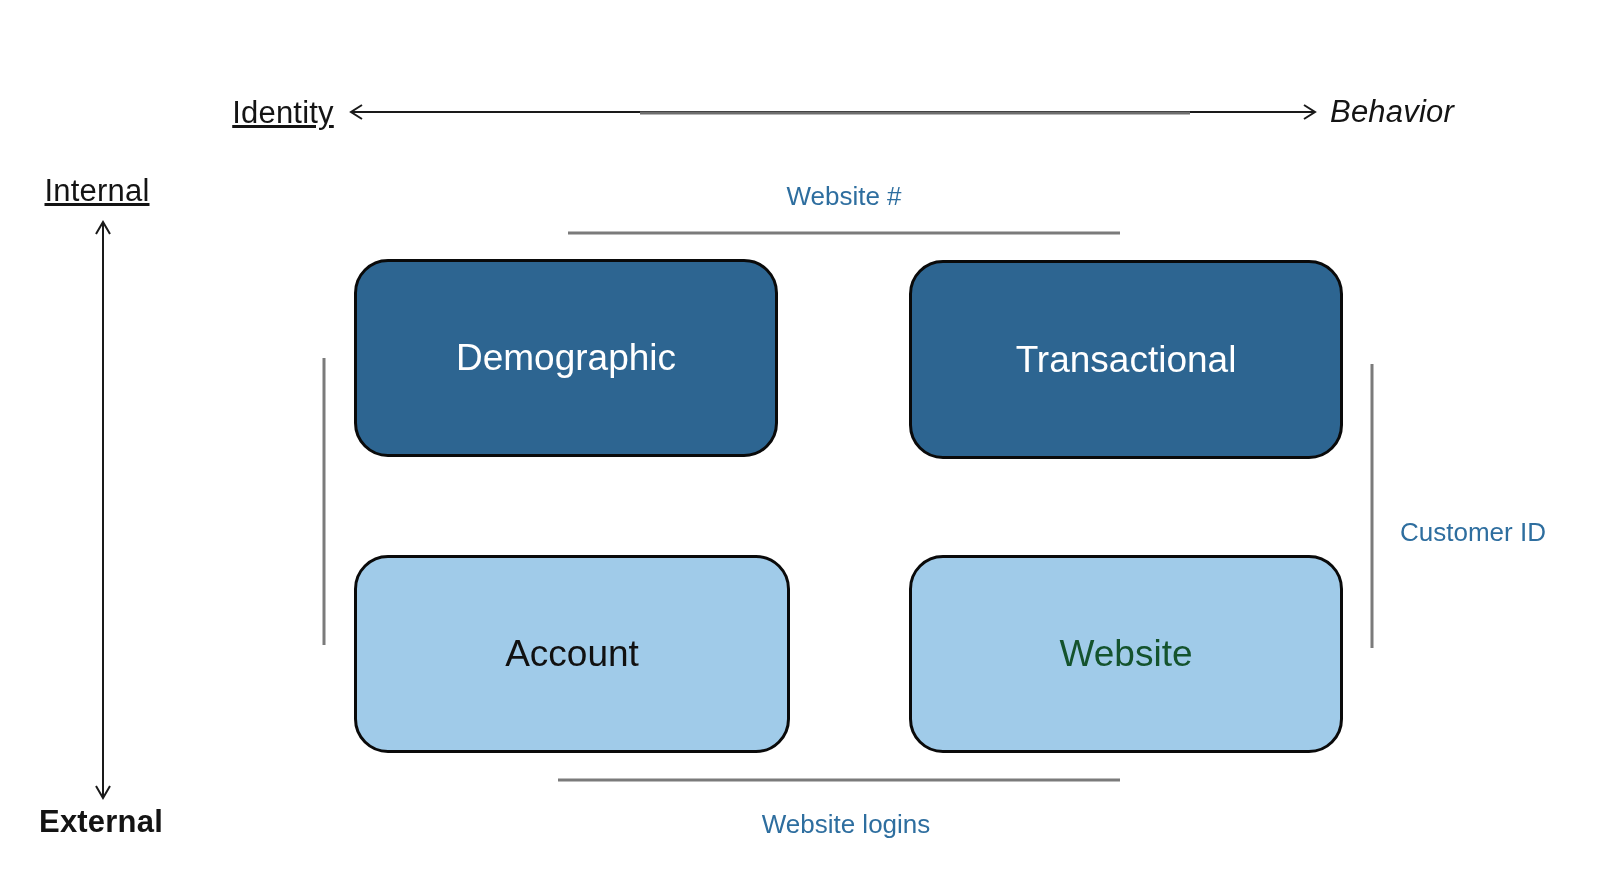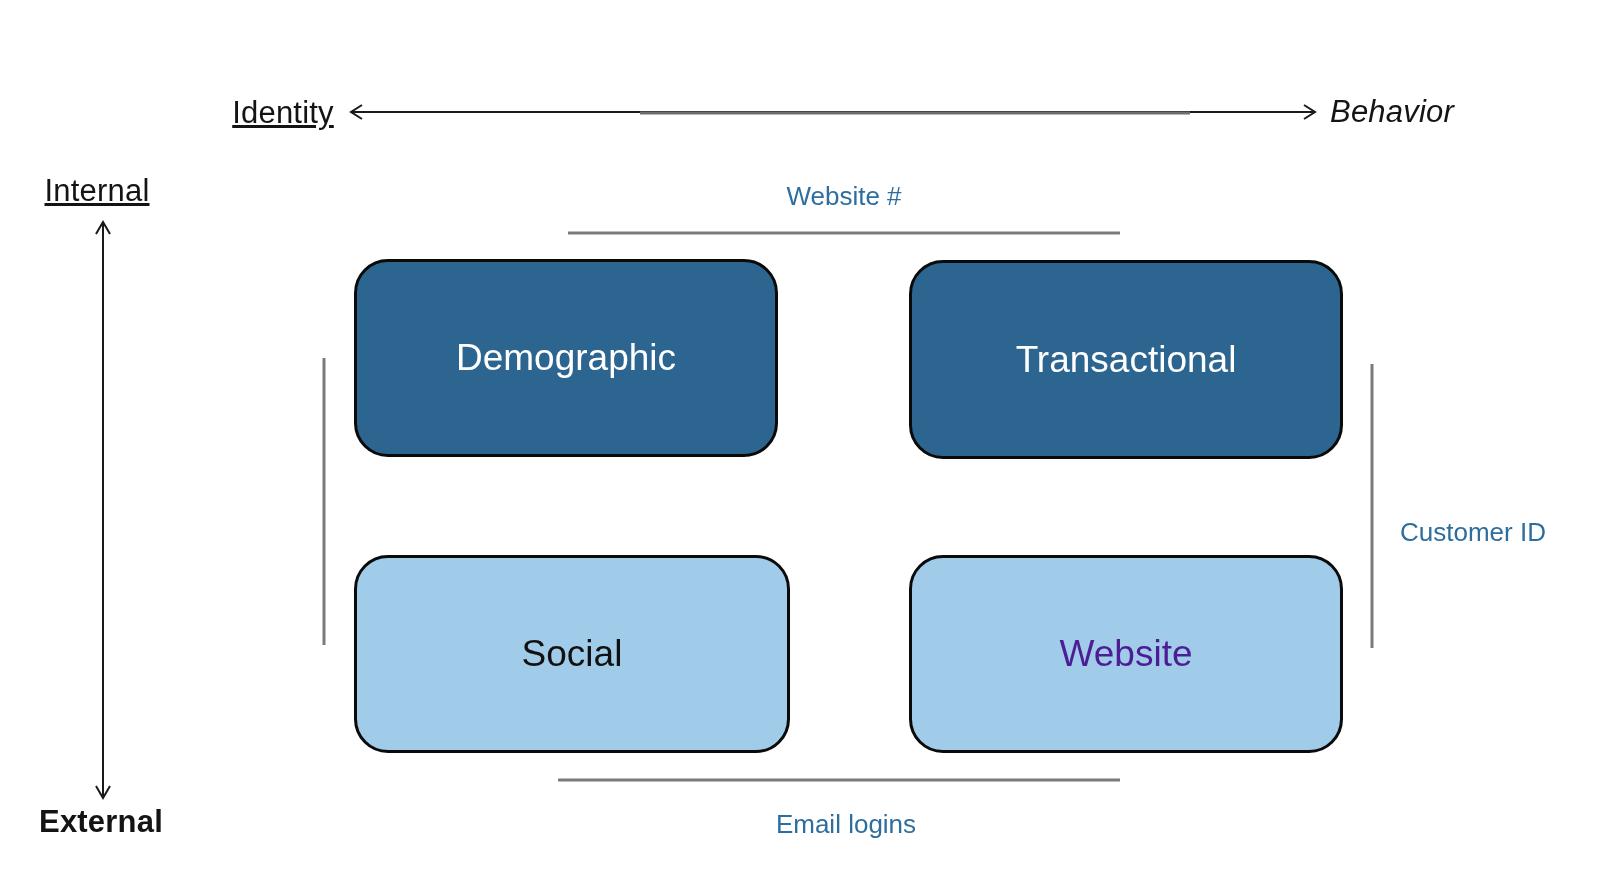--- a/index.html
+++ b/index.html
@@ -76,28 +76,28 @@
     <line x1="558" y1="780" x2="1120" y2="780" stroke="#7b7b7b" stroke-width="3"></line>
   </svg>
 
   <div class="label axis-label" style="left:283px; top:113px;text-decoration:underline;">Identity</div>
   <div class="label axis-label" style="left:1392px; top:112px;font-style:italic;">Behavior</div>
   <div class="label axis-label" style="left:97px; top:191px;text-decoration:underline;">Internal</div>
   <div class="label axis-label" style="left:101px; top:822px;font-weight:bold;">External</div>
 
   <div class="label conn-label" style="left: 844px; top: 196px; color: rgb(46, 110, 159);">Website #</div>
   <div class="label conn-label" style="left: 1473px; top: 508px; color: rgb(46, 110, 159); margin-top: 24px;">Customer ID</div>
-  <div class="label conn-label" style="left: 846px; top: 824px; color: rgb(46, 110, 159);">Email logins</div>
+  <div class="label conn-label" style="left: 846px; top: 824px; color: rgb(46, 110, 159);">Website logins</div>
 
   <div class="qbox dark" id="box-top-right" style="left: 909px; top: 260px; width: 434px; height: 199px; background: rgb(45, 101, 145); color: rgb(255, 255, 255);">
     <span>Transactional</span>
   </div>
   <div class="qbox dark" id="box-top-left" style="left: 354px; top: 259px; width: 424px; height: 198px; background: rgb(45, 101, 145); color: rgb(255, 255, 255);">
     <span>Demographic</span>
   </div>
   <div class="qbox light" id="box-bottom-left" style="left: 354px; top: 555px; width: 436px; height: 198px; background: rgb(160, 203, 233); color: rgb(17, 17, 17);">
-    <span>Social</span>
+    <span>Account</span>
   </div>
-  <div class="qbox light" id="box-bottom-right" style="left: 909px; top: 555px; width: 434px; height: 198px; background: rgb(160, 203, 233); color: #4c1d95;">
+  <div class="qbox light" id="box-bottom-right" style="left: 909px; top: 555px; width: 434px; height: 198px; background: rgb(160, 203, 233); color: #14532d;">
     <span>Website</span>
   </div>
 
 </div>
 
 </body></html>

